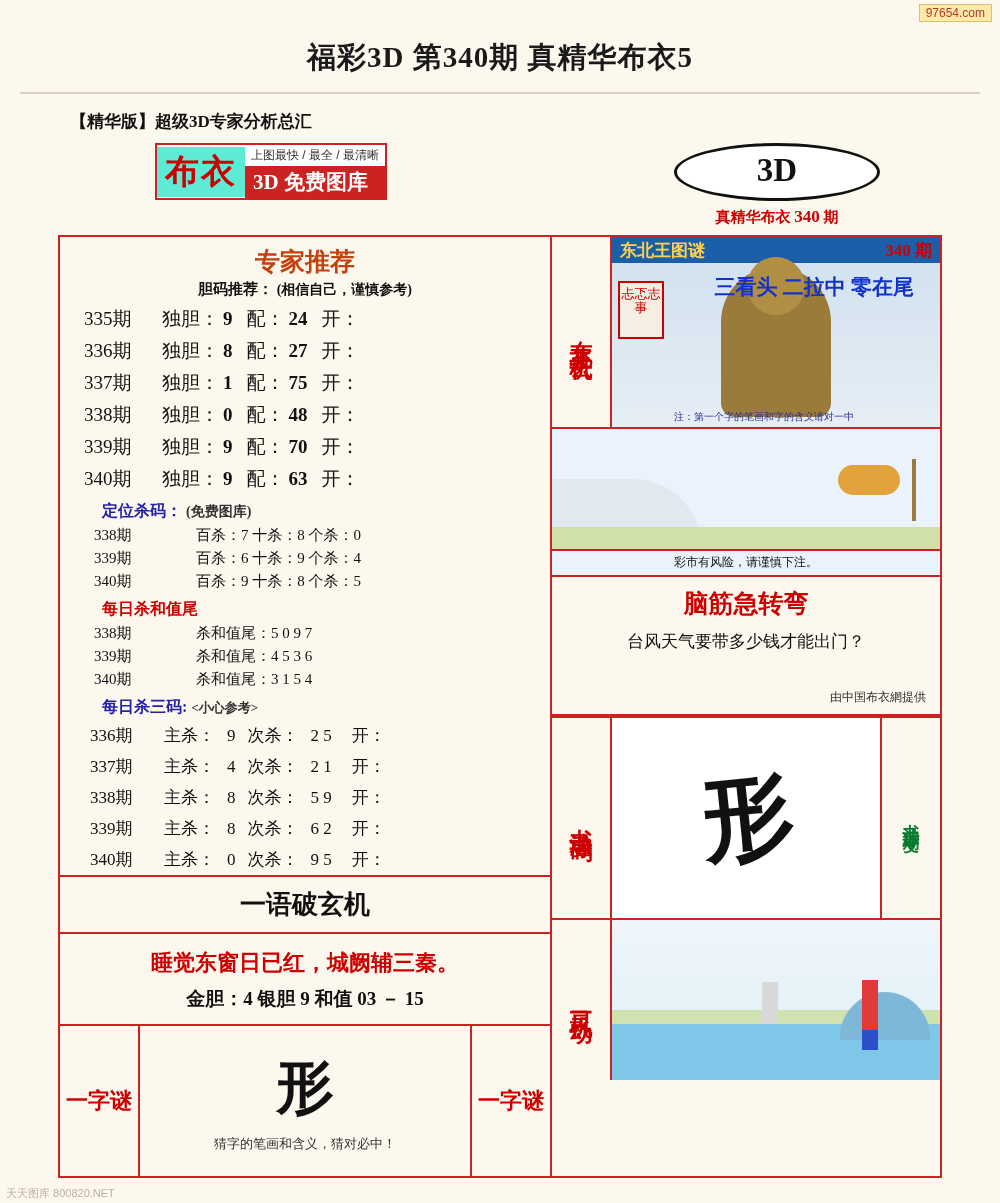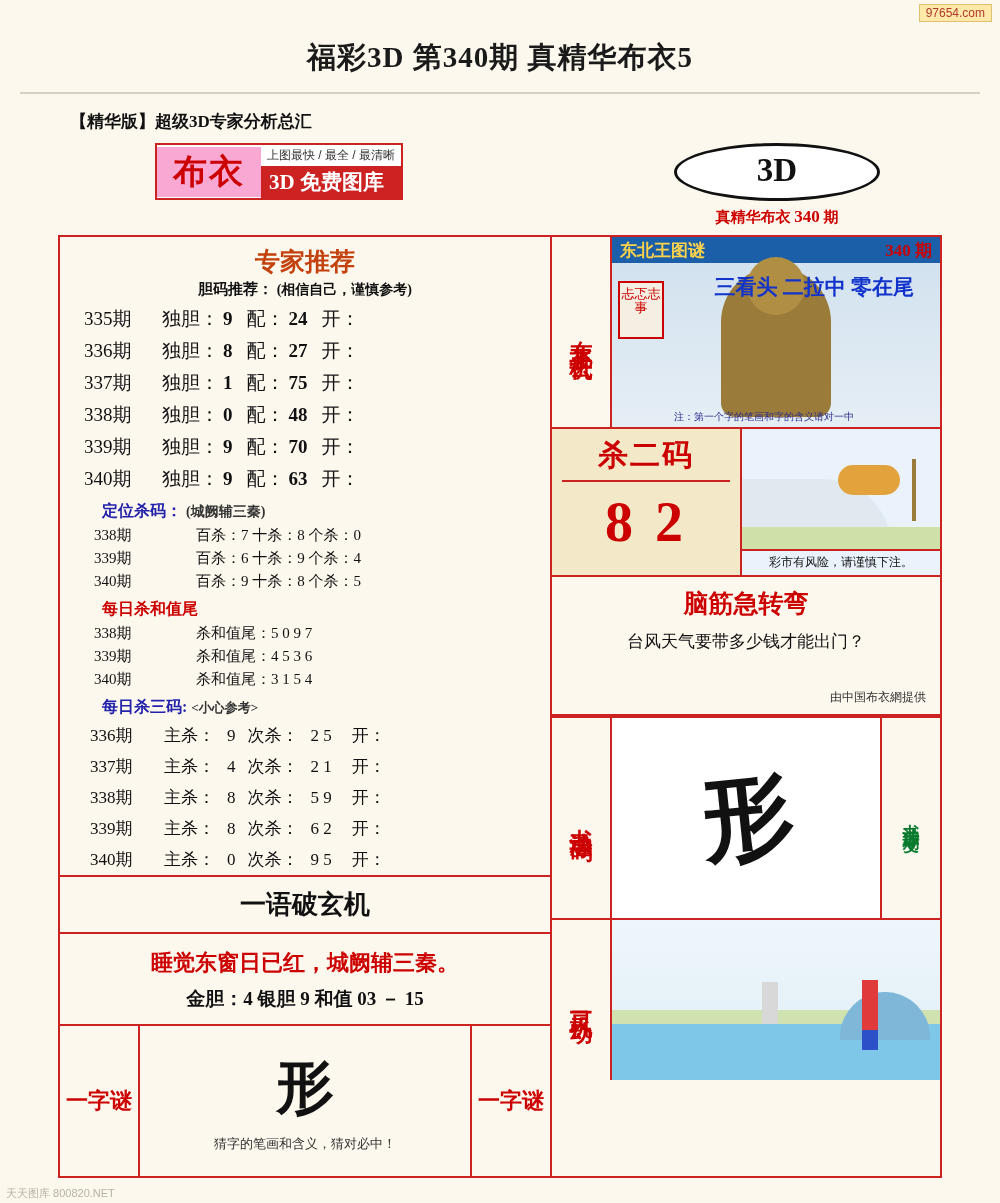--- a/index.html
+++ b/index.html
@@ -33,22 +33,22 @@
   }
   .banner-row{
     display:flex;align-items:flex-start;justify-content:space-between;
     width:880px;margin:10px auto 0;
   }
   .buyi-logo{
     display:flex;align-items:center;margin-left:95px;
     border:2px solid #c22;background:#fff;
   }
   .buyi-left{
-    background:#f9a8d4;color:#c00;font-size:34px;font-weight:bold;
-    padding:2px 16px;letter-spacing:2px;
+    background:#5eead4;color:#c00;font-size:34px;font-weight:bold;
+    padding:2px 8px;letter-spacing:2px;
   }
   .buyi-right{display:flex;flex-direction:column;}
   .buyi-top{
     background:#fff;color:#333;font-size:12px;padding:2px 6px;
     font-family:"Liberation Sans",sans-serif;white-space:nowrap;
   }
   .buyi-bot{
     background:#c22;color:#fff;font-size:21px;font-weight:bold;
     padding:2px 8px;white-space:nowrap;
   }
@@ -341,21 +341,21 @@
         <span class="p">340期</span>
         <span class="lbl">独胆：</span>
         <span class="v">9</span>
         <span class="lbl">配：</span>
         <span class="v2">63</span>
         <span>开：</span>
       </div>
 
       <div class="hdr2">
         <span>定位杀码：</span>
-        <span class="grey">(城阙辅三秦)</span>
+        <span class="grey">(免费图库)</span>
       </div>
       <div class="srow">
         <span class="p">338期</span>
         <span class="body">百杀：7 十杀：8 个杀：0</span>
       </div>
       <div class="srow">
         <span class="p">339期</span>
         <span class="body">百杀：6 十杀：9 个杀：4</span>
       </div>
       <div class="srow">
@@ -450,24 +450,20 @@
           </span>
         </div>
         <div class="fig"></div>
         <div class="seal">忐忑志事</div>
         <div class="slog">三看头 二拉中 零在尾</div>
         <div class="footnote">注：第一个字的笔画和字的含义请对一中</div>
       </div>
     </div>
 
     <div class="two-up">
-      <div class="sha">
-        <div class="t">杀二码</div>
-        <div class="n">8 2</div>
-      </div>
       <div class="cartoon">
         <div class="art">
           <div class="hill"></div>
           <div class="grass"></div>
           <div class="cow"></div>
           <div class="pole"></div>
         </div>
         <div class="cap">彩市有风险，请谨慎下注。</div>
       </div>
     </div>

